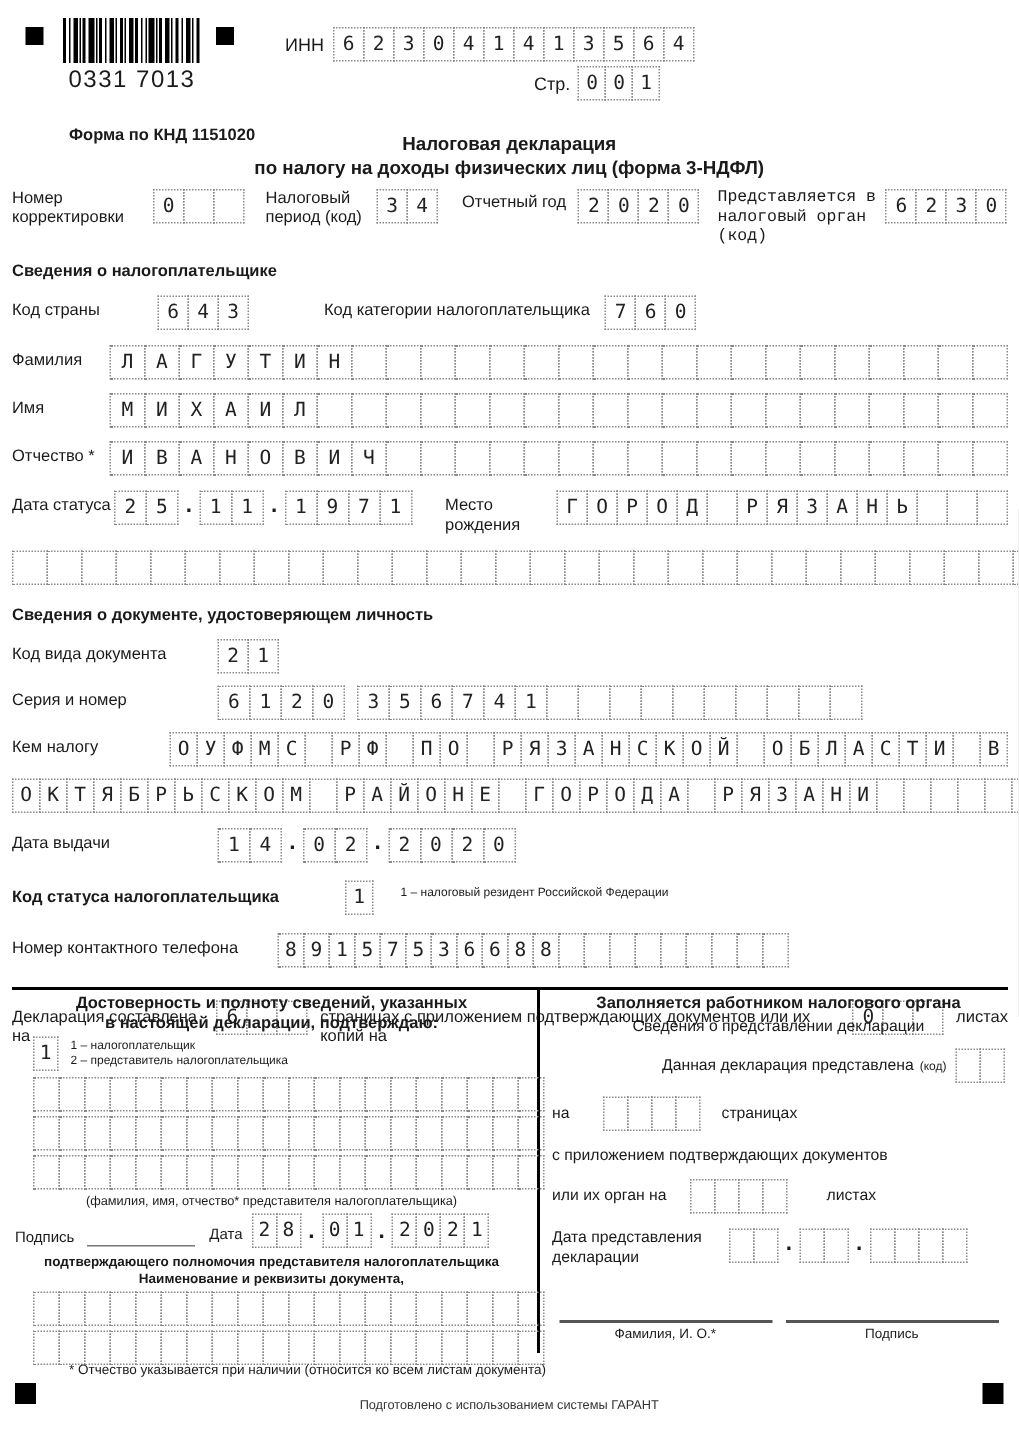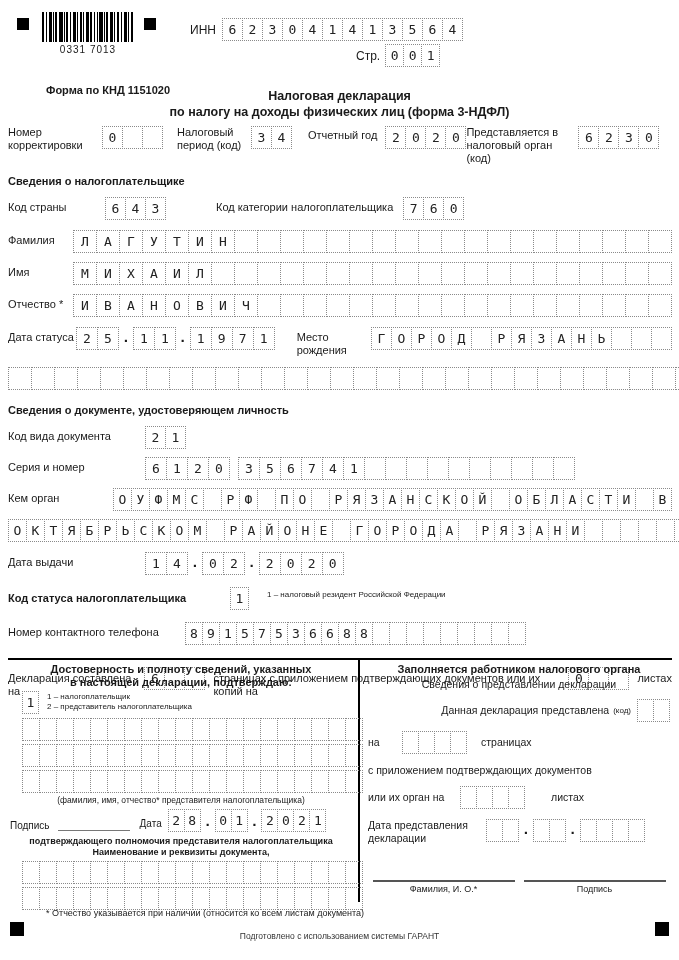--- a/index.html
+++ b/index.html
@@ -12,21 +12,21 @@
   .cells{display:inline-flex;padding-left:1px;}
   .cell{width:var(--cw,17px);height:21px;flex:0 0 auto;border:1px dotted #8a8a8a;margin-left:-1px;
         display:flex;align-items:center;justify-content:center;
         font-family:"DejaVu Sans Mono",monospace;font-size:13px;color:#222;}
   .dsep{font-family:"DejaVu Sans Mono",monospace;font-weight:bold;font-size:13px;
         line-height:21px;margin:0 3px;}
   .row{display:flex;align-items:flex-start;}
   .note{font-size:8px;line-height:10px;}
   
   .barcode{position:absolute;left:42px;top:12px;}
-  .barcode-num{font-size:10px;letter-spacing:1px;text-align:center;margin-top:-2px;
+  .barcode-num{font-size:16px;letter-spacing:1px;text-align:center;margin-top:-2px;
                font-family:"Liberation Sans",sans-serif;}
   .inn-row{position:absolute;left:190px;top:18px;display:flex;align-items:center;}
   .inn-row .t{font-size:12px;margin-right:6px;}
   .str-row{position:absolute;left:356px;top:44px;display:flex;align-items:center;}
   .str-row .t{font-size:12px;margin-right:5px;}
   .knd{position:absolute;left:46px;top:84px;font-size:11px;font-weight:bold;}
   .title{position:absolute;left:0;right:0;top:88px;text-align:center;font-weight:bold;
          font-size:12.5px;line-height:16px;}
   
   .form-body{position:absolute;left:8px;top:126px;width:664px;}
@@ -132,21 +132,21 @@
           <span class="cell">3</span>
           <span class="cell">4</span>
         </span>
       <div class="lbl" style="margin-left:16px;margin-right:8px;padding-top:3px;">Отчетный год</div>
       <span class="cells" style="--cw:19px">
           <span class="cell">2</span>
           <span class="cell">0</span>
           <span class="cell">2</span>
           <span class="cell">0</span>
         </span>
-      <div class="lbl" style="width:112px;margin-left:0;">Представляется в налоговый орган (код)</div>
+      <div class="lbl" style="width:112px;margin-left:12px;font-family:Liberation Mono, monospace;">Представляется в налоговый орган (код)</div>
       <span class="cells" style="--cw:19px">
           <span class="cell">6</span>
           <span class="cell">2</span>
           <span class="cell">3</span>
           <span class="cell">0</span>
         </span>
     </div>
 
     <div class="sect">Сведения о налогоплательщике</div>
 
@@ -365,21 +365,21 @@
           <span class="cell"></span>
           <span class="cell"></span>
           <span class="cell"></span>
           <span class="cell"></span>
           <span class="cell"></span>
           <span class="cell"></span>
         </span>
     </div>
 
     <div class="row" style="margin-bottom:8px;">
-      <div class="lbl" style="width:137px;padding-top:4px;">Кем орган</div>
+      <div class="lbl" style="width:137px;padding-top:4px;">Кем налогу</div>
       <span class="cells" style="--cw:17px">
           <span class="cell">О</span>
           <span class="cell">У</span>
           <span class="cell">Ф</span>
           <span class="cell">М</span>
           <span class="cell">С</span>
           <span class="cell"></span>
           <span class="cell">Р</span>
           <span class="cell">Ф</span>
           <span class="cell"></span>

